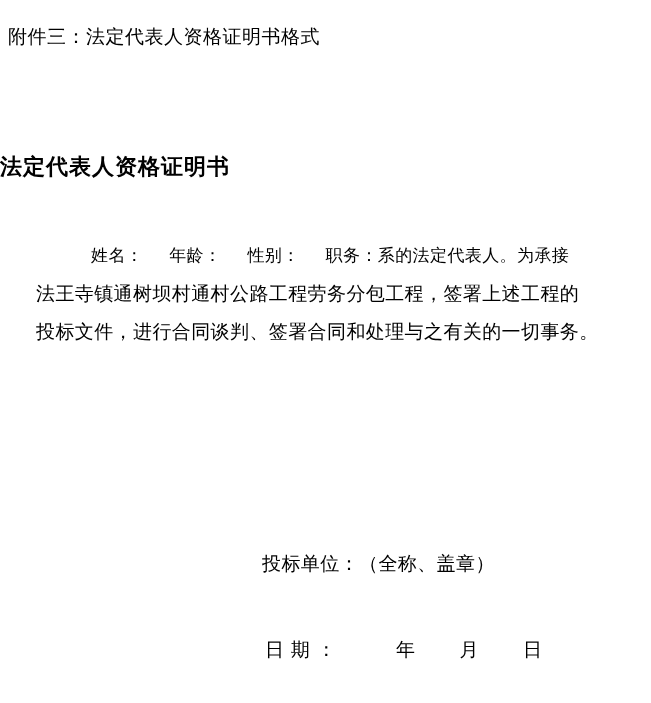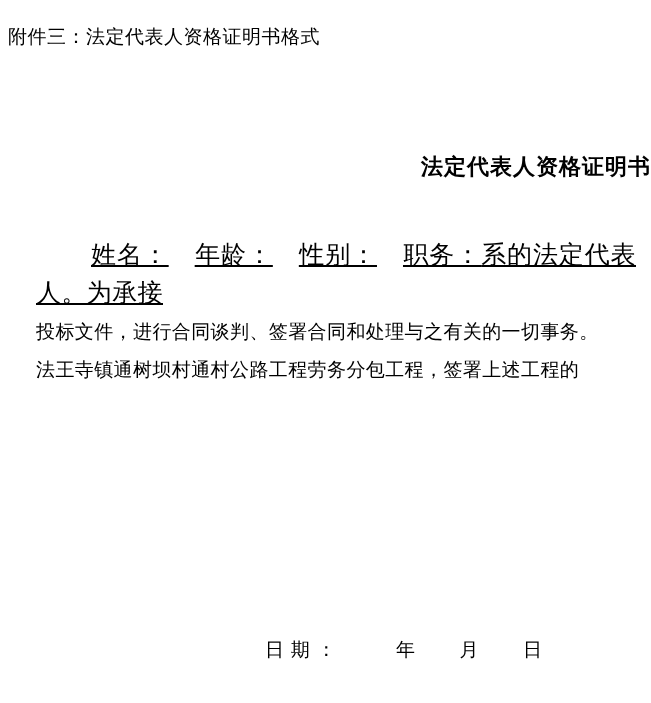--- a/index.html
+++ b/index.html
@@ -27,21 +27,21 @@
     font-size: 19px;
     line-height: 28px;
     letter-spacing: 0.5px;
     white-space: nowrap;
   }
   .doc-title {
     position: absolute;
     top: 152px;
     left: 0;
     width: 651px;
-    text-align: right;
+    text-align: left;
     font-size: 22px;
     font-weight: bold;
     letter-spacing: 1px;
   }
   .body-block {
     position: absolute;
     top: 236px;
     left: 36px;
     width: 600px;
   }
@@ -50,27 +50,26 @@
     line-height: 38px;
     letter-spacing: 0.4px;
   }
   .indent-1 {
     padding-left: 22px;
   }
   .indent-2 {
     padding-left: 55px;
   }
   .para {
-    font-size: 25px;
+    font-size: 17px;
     line-height: 38px;
     letter-spacing: 0.4px;
     text-indent: 55px;
     text-align: justify;
     width: 600px;
-    text-decoration: underline;
   }
   .para-rest {
     font-size: 19px;
     line-height: 38px;
     letter-spacing: 0.4px;
     text-indent: 0;
     text-align: justify;
     width: 600px;
   }
   .sign-block {
@@ -110,25 +109,28 @@
   <div class="doc-title">法定代表人资格证明书</div>
 
   <div class="body-block">
 
 
 
     <div class="para">
       <span>姓名：</span><span class="sp-sm"></span><span>年龄：</span><span class="sp-sm"></span><span>性别：</span><span class="sp-sm"></span><span>职务：</span><span>系的法定代表人。为承接</span>
     </div>
 
+    <div class="para-rest">法王寺镇通树坝村通村公路工程劳务分包工程，签署上述工程的</div>
+
     <div class="para-rest">投标文件，进行合同谈判、签署合同和处理与之有关的一切事务。</div>
-
-    <div class="para-rest">法王寺镇通树坝村通村公路工程劳务分包工程，签署上述工程的</div>
 
 
   </div>
 
+  <div class="sign-block">
+    <div class="sign-line">投标单位：（全称、盖章）</div>
+  </div>
 
   <div class="date-line">
     <span>日 期 ：</span><span class="sp-lg"></span><span>年</span><span class="sp-md"></span><span>月</span><span class="sp-md"></span><span>日</span>
   </div>
 
 </div>
 
 </body></html>

